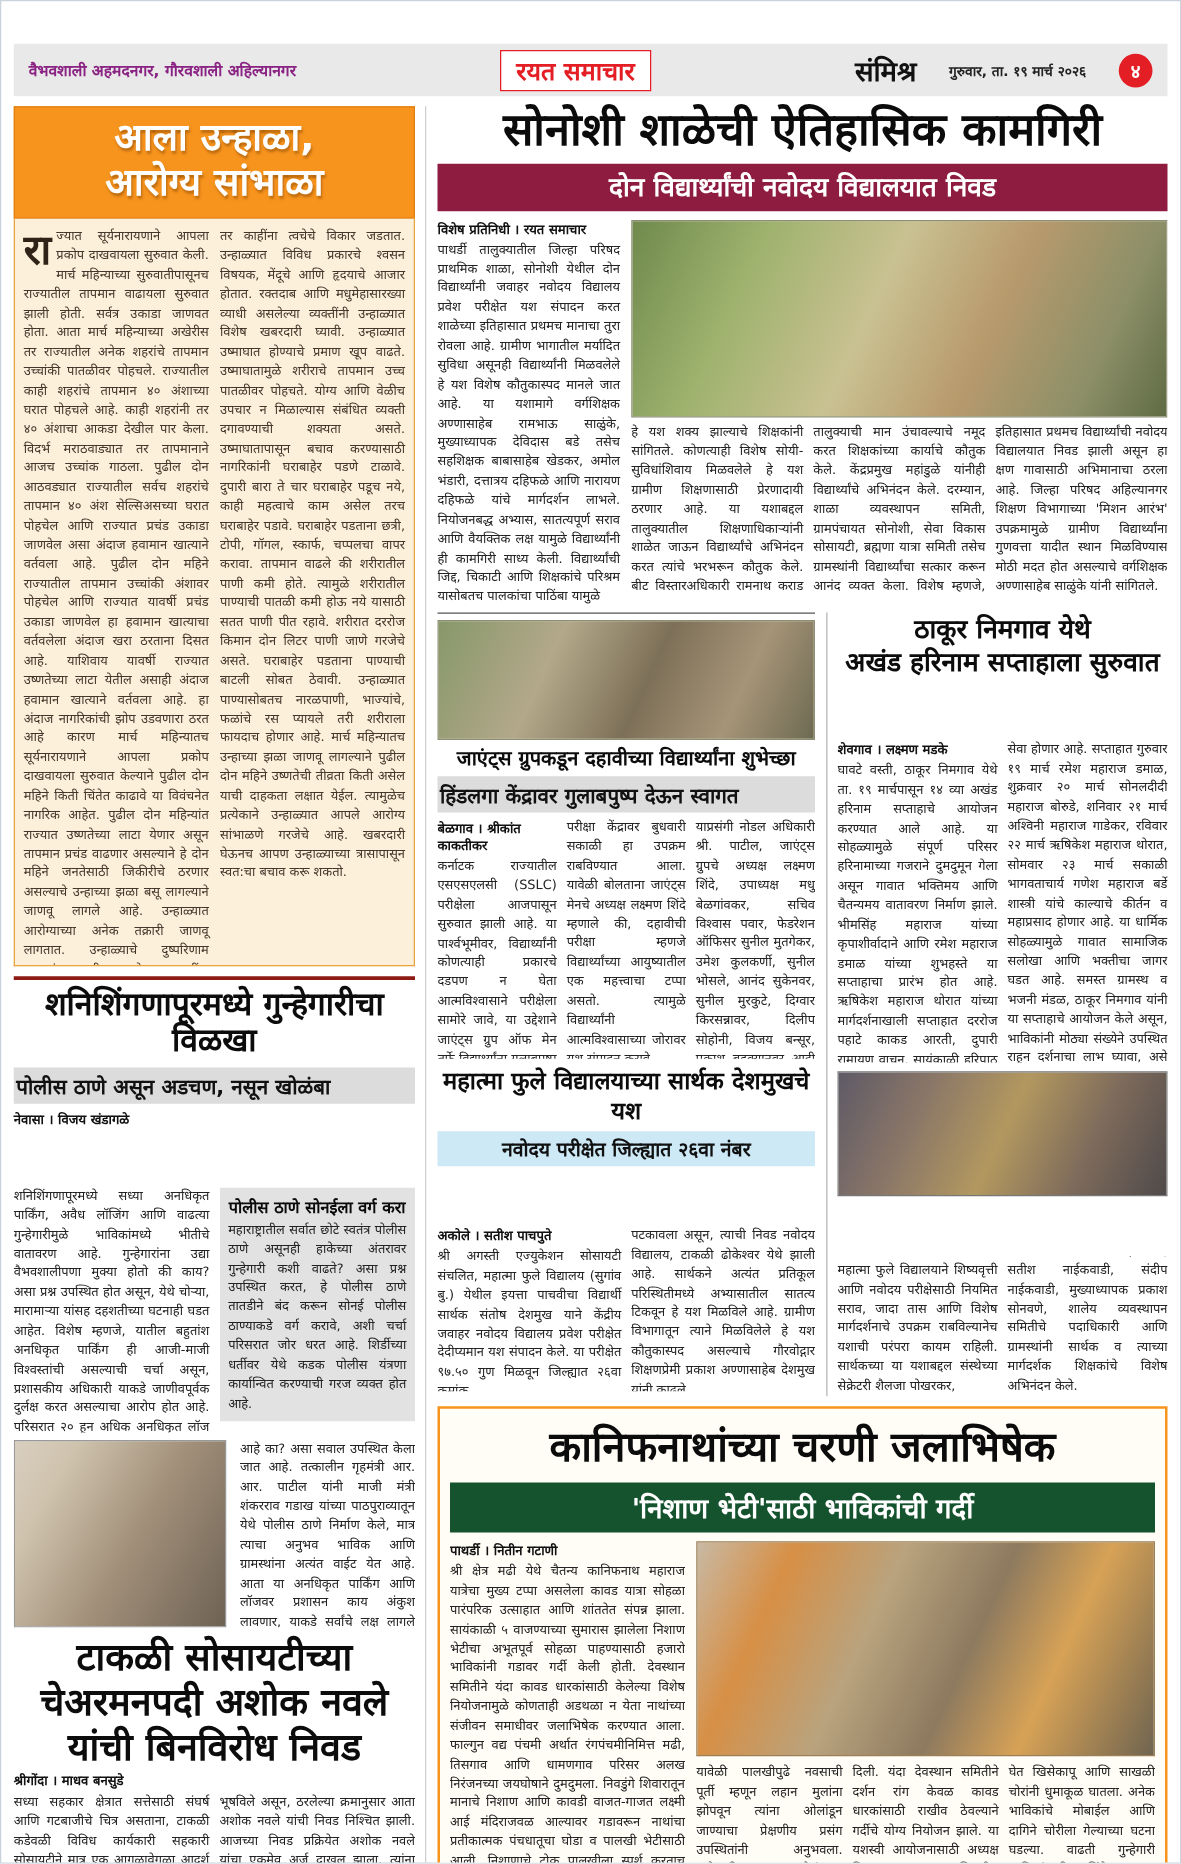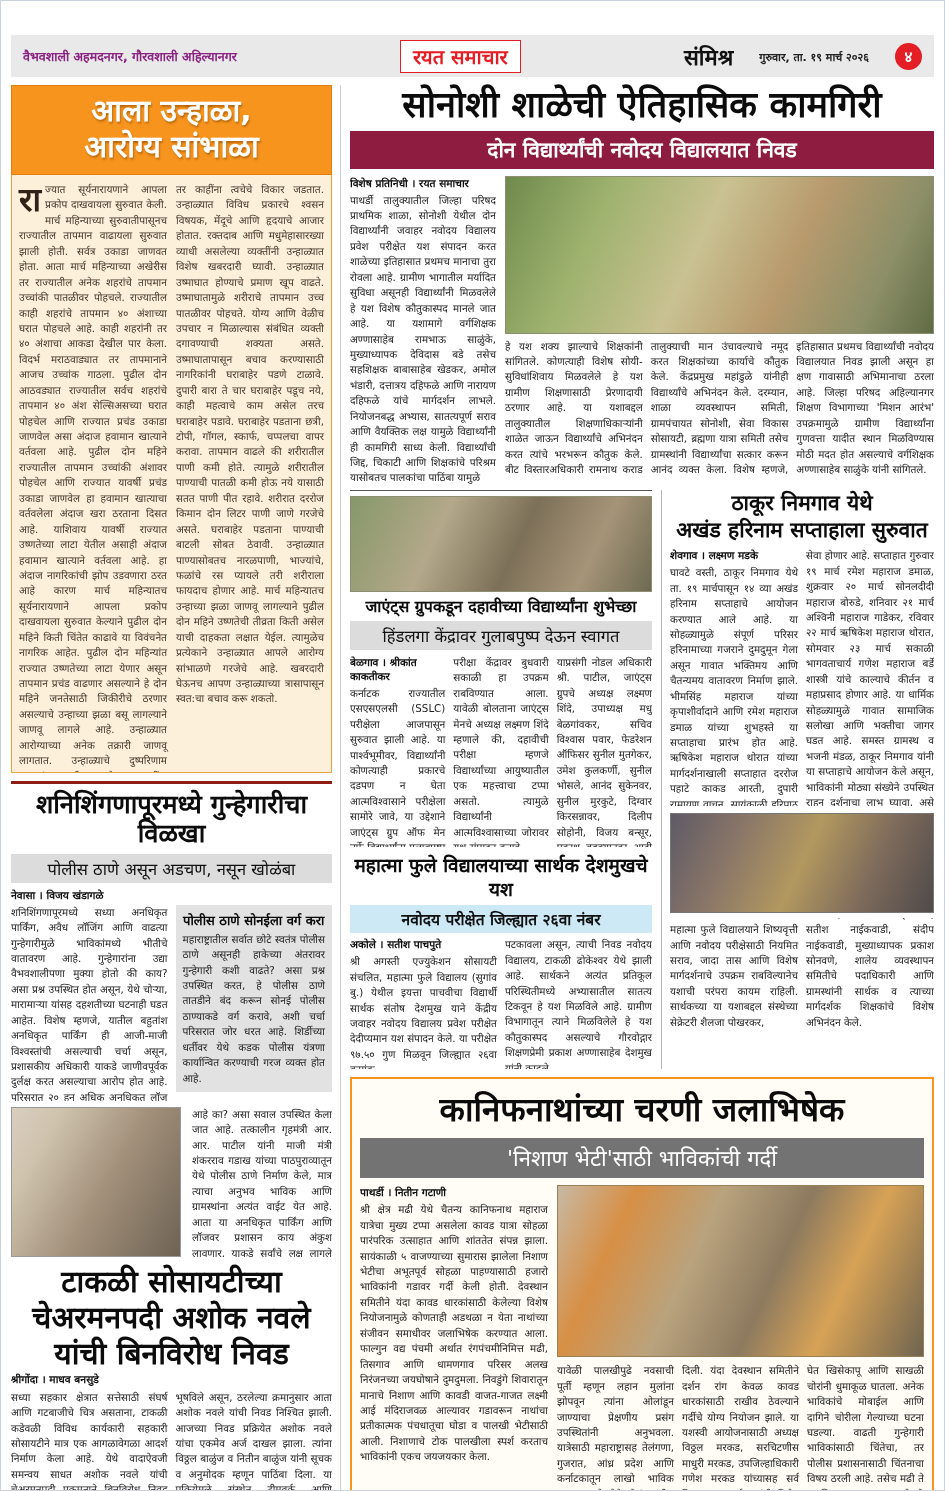--- a/index.html
+++ b/index.html
@@ -26,41 +26,41 @@
   .page-badge {
     width:27px; height:27px; border-radius:50%; background:#e31e24; color:#fff;
     font-weight:bold; font-size:15px; display:flex; align-items:center; justify-content:center;
   }
   
   .content { display:flex; gap:9px; }
   .col-left { width:330px; flex:none; border-right:1px solid #cfcfcf; padding-right:8px; }
   .col-right { flex:1; min-width:0; }
   .byline { font-weight:bold; font-size:10.5px; color:#111; margin-bottom:3px; }
   .bodytext { font-size:10.3px; line-height:1.5; text-align:justify; color:#222; }
-  .cols { display:flex; gap:8px; overflow:hidden; }
+  .cols { display:flex; gap:8px; overflow:hidden;margin-top:48px; }
   .cols > div { flex:1; min-width:0; }
   .photo { width:100%; }
   
   .headline-orange {
     background:#f7941d; border:1px solid #e07f10; color:#fff; text-align:center;
     font-weight:bold; font-size:30px; line-height:1.2; padding:7px 4px 9px;
     text-shadow:1px 2px 2px rgba(120,60,0,.45);
   }
   .summer-body {
     background:#fcf0db; border:1px solid #e8a33d; border-top:none;
     padding:7px 7px; display:flex; gap:9px; height:598px; overflow:hidden;
   }
   .summer-body .bodytext { color:#44362a; }
   .summer-col { flex:1; min-width:0; }
   .dropcap { float:left; font-size:33px; font-weight:bold; line-height:.95; padding:2px 4px 0 0; color:#2f2317; }
   .red-rule { border:none; border-top:3px solid #8e1b14; margin:8px 0 6px; }
   
   .shani-headline { font-size:25.5px; font-weight:800; text-align:center; color:#0c0c0c; line-height:1.15; }
   .sub-gray {
-    background:#dcdcdc; text-align:center; font-weight:normal; font-size:16.5px;
+    background:#dcdcdc; font-weight:bold; font-size:16.5px;
     color:#111; padding:3px 2px; margin:5px 0 5px;
   }
   .shani-cols { height:196px; }
   .gray-box { background:#e2e2e2; padding:6px 7px; margin-bottom:5px; }
   .gray-box h3 { font-size:13px; font-weight:bold; text-align:center; margin-bottom:3px; color:#0a0a0a; }
   .shani-photo-row { display:flex; gap:11px; margin-top:6px; height:150px; overflow:hidden; }
   .photo-turban { width:170px; flex:none; height:100%;
     background:linear-gradient(120deg,#d9cfбf 0%,#cfc3ae 20%,#a2907a 55%,#6e6254 100%);
     background:linear-gradient(120deg,#d9cfbf 0%,#cfc3ae 20%,#a2907a 55%,#6e6254 100%);
     border:1px solid #999; }
@@ -95,21 +95,21 @@
   .phule-cols { height:132px; }
   .harinaam-headline { font-size:21px; font-weight:800; text-align:center; line-height:1.3; color:#0c0c0c; margin-bottom:4px; }
   .harinaam-cols { height:258px; }
   .photo-phule { height:100px; border:1px solid #777; margin:7px 0 5px;
     background:linear-gradient(115deg,#5e5a66 0%,#8a7668 25%,#b2985f 50%,#7d6a5b 75%,#4f4a4a 100%); }
   .phule-caption-cols { height:112px;align-items:flex-end; }
   
   .kanif-block { border:2px solid #f7941d; margin-top:8px; padding:7px 8px; background:#fffdf6; }
   .kanif-headline { font-size:33px; font-weight:800; text-align:center; color:#0b0b0b; }
   .kanif-sub {
-    background:#737373; color:#fff; font-weight:normal; font-size:22px;
+    background:#14532d; color:#fff; font-weight:bold; font-size:22px;
     text-align:center; padding:4px 2px 6px; margin:7px 0 7px;
   }
   .kanif-body { display:flex; gap:9px; }
   .kanif-col1 { width:188px; flex:none; height:334px; overflow:hidden; }
   .kanif-right { flex:1; min-width:0; }
   .photo-kanif { height:172px; border:1px solid #9a7f57;
     background:linear-gradient(115deg,#c8b9a4 0%,#d78f45 18%,#b9a37e 38%,#8d7a5f 58%,#d7a256 75%,#6f6450 100%); }
   .kanif-3cols { margin-top:6px; height:148px; }
 </style>
 </head>

